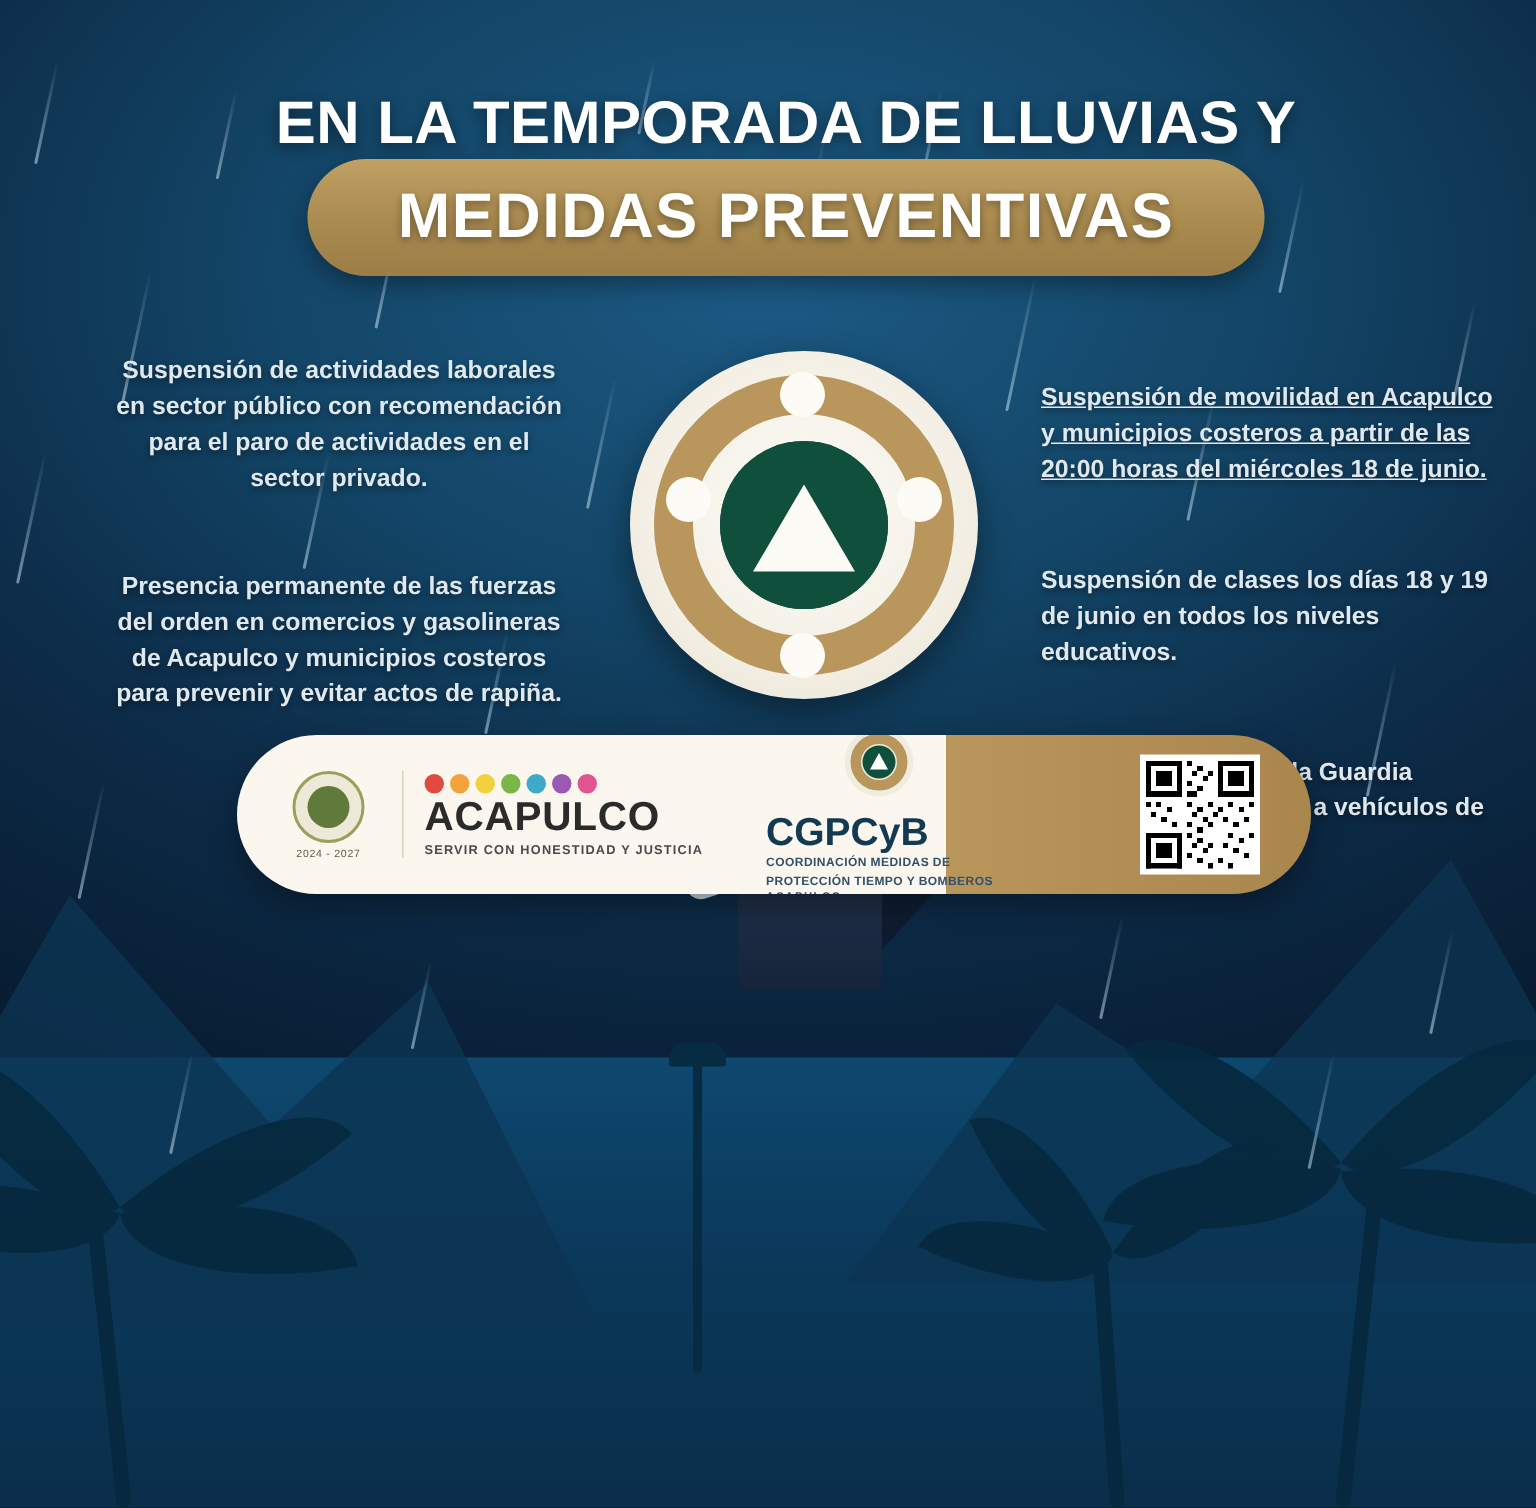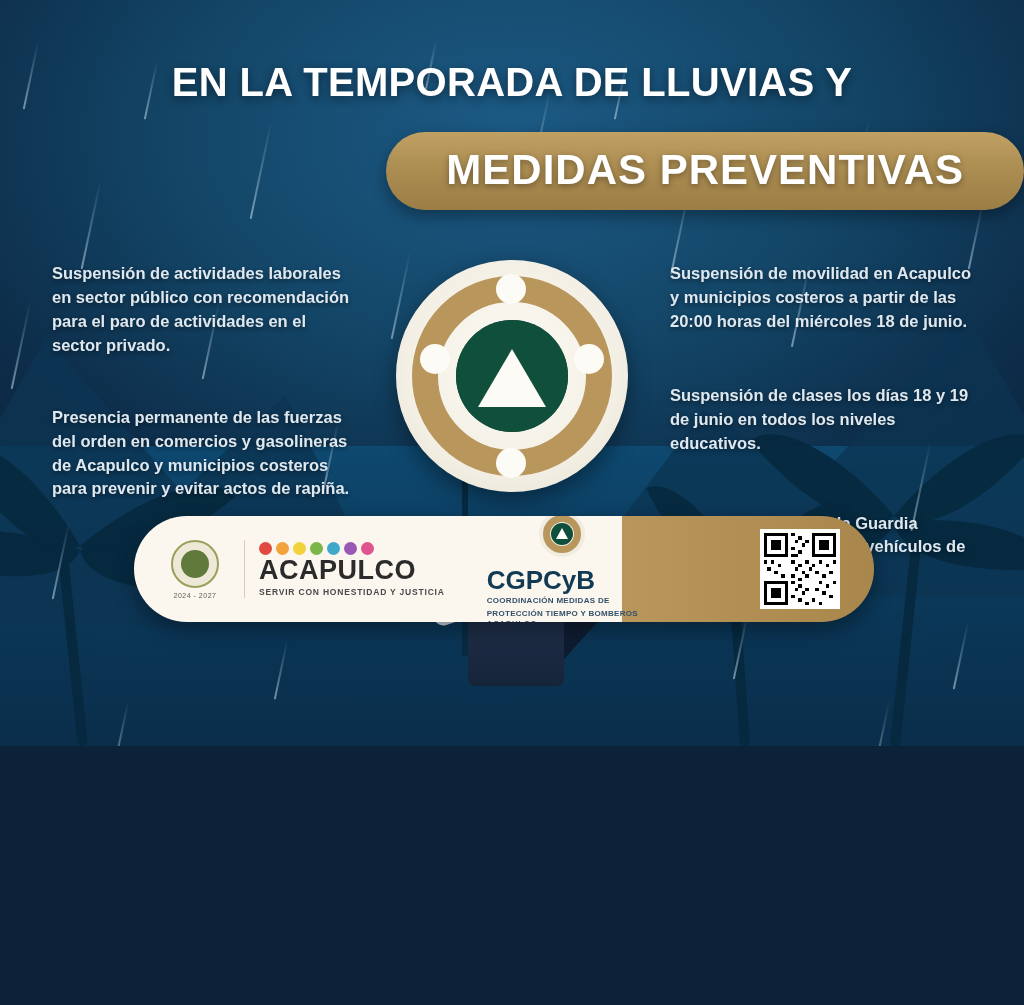--- a/index.html
+++ b/index.html
@@ -4,24 +4,25 @@
 <style>
   * { box-sizing: border-box; margin: 0; padding: 0; }
   html, body {
     width: 1024px; height: 1005px;
     font-family: "Liberation Sans", sans-serif;
     background: #0b2239;
     overflow: hidden;
   }
   .poster {
     position: relative;
-    width: 1024px; height: 746px;
+    width: 1024px; height: 1005px;
     overflow: hidden;
     background:
       radial-gradient(ellipse 900px 600px at 50% 18%, #1c5a85 0%, #134566 38%, #0d2d4a 66%, #081c31 100%);
+    padding-left: 24px;
   }
   
   .bg-layer { position: absolute; inset: 0; }
   .mountain {
     position: absolute;
     bottom: 0;
     background: #0a2a44;
     opacity: .85;
   }
   .m1 { left: -120px; bottom: 120px; width: 520px; height: 320px;
@@ -65,52 +66,52 @@
     color:#ffffff;
     font-weight: 800;
     font-size: 40px;
     line-height: 1.2;
     letter-spacing: .3px;
     text-shadow: 0 3px 10px rgba(0,0,0,.45);
   }
   .headline div { white-space: nowrap; }
   .hl3 { font-size: 38px; }
 
-  .ribbon-wrap { display:flex; justify-content:flex-end; margin-top: 26px; }
+  .ribbon-wrap { display:flex; justify-content:center; }
   .ribbon {
     background: linear-gradient(180deg,#c0a063 0%, #a98a4f 55%, #9c7d45 100%);
     color:#fff;
     font-size: 42px;
     font-weight: 800;
     letter-spacing: 1px;
     padding: 14px 60px 16px;
     border-radius: 40px;
     box-shadow: 0 6px 16px rgba(0,0,0,.35);
     text-shadow: 0 2px 6px rgba(0,0,0,.35);
   }
 
   .body-grid {
     position:relative;
     margin-top: 46px;
     display: grid;
     grid-template-columns: 370px 284px 370px;
     column-gap: 0;
   }
-  .col-left { text-align: left; padding-right: 18px; padding-left: 52px; }
+  .col-left { text-align: center; padding-right: 18px; padding-left: 52px; }
   .col-right { text-align: left; padding-left: 16px; padding-right: 50px; }
   .measure {
     color:#dfe8ef;
     font-size: 16.5px;
     font-weight: 700;
     line-height: 1.45;
     text-shadow: 0 2px 5px rgba(0,0,0,.45);
   }
   .m-left-1 { margin-top: 6px; }
   .m-left-2 { margin-top: 48px; }
-  .m-right-1 { margin-top: 6px; }
+  .m-right-1 { margin-top: 24px; text-decoration: underline; }
   .m-right-2 { margin-top: 50px; }
   .m-right-3 { margin-top: 56px; }
 
   
   .center-col { position: relative; }
   .emblem {
     position:relative;
     width: 232px; height: 232px;
     margin: 4px auto 0;
     border-radius: 50%;

